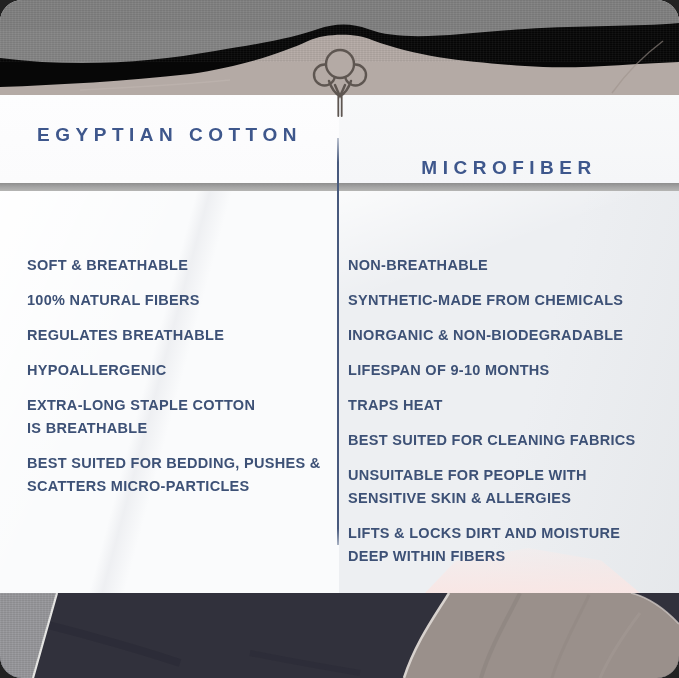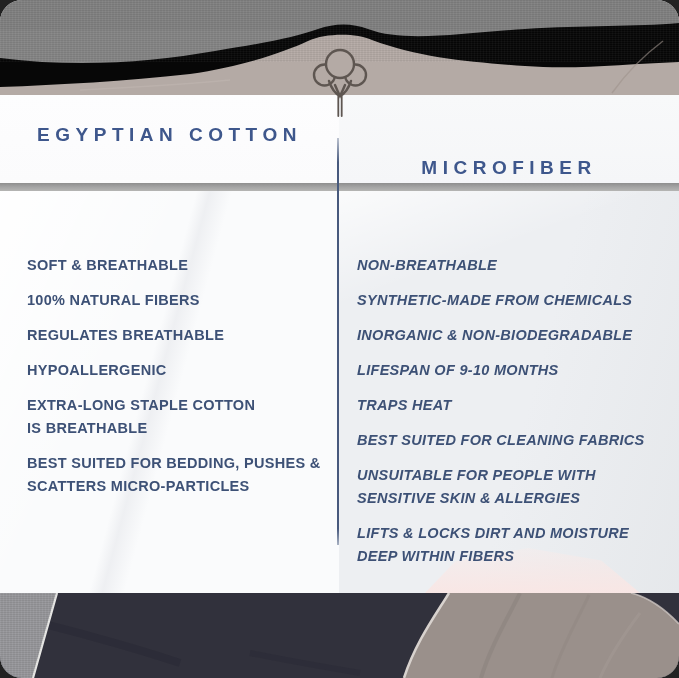--- a/index.html
+++ b/index.html
@@ -61,21 +61,21 @@
 
   
   .divider{
     position:absolute;left:337px;top:138px;width:2px;height:407px;z-index:7;
     background:linear-gradient(180deg, rgba(71,89,125,.35) 0%, #47597d 6%, #47597d 96%, rgba(71,89,125,.45) 100%);
   }
 
   
   .col{position:absolute;top:210px;z-index:5;display:flex;flex-direction:column;gap:12px;margin-top:44px;}
   .col.left{left:27px;width:305px;}
-  .col.right{left:357px;width:306px;font-style:italic;}
+  .col.right{left:348px;width:306px;}
   .item{
     color:#3d5176;font-size:14.5px;font-weight:700;letter-spacing:.3px;
     line-height:23px;white-space:pre-line;
   }
 
   
   .bg-bottom{position:absolute;left:0;top:593px;width:679px;height:85px;z-index:1;}
   .bottom-noise{
     position:absolute;left:0;top:593px;width:60px;height:85px;z-index:2;opacity:.5;
     clip-path:polygon(0 0, 95% 0, 55% 100%, 0 100%);

